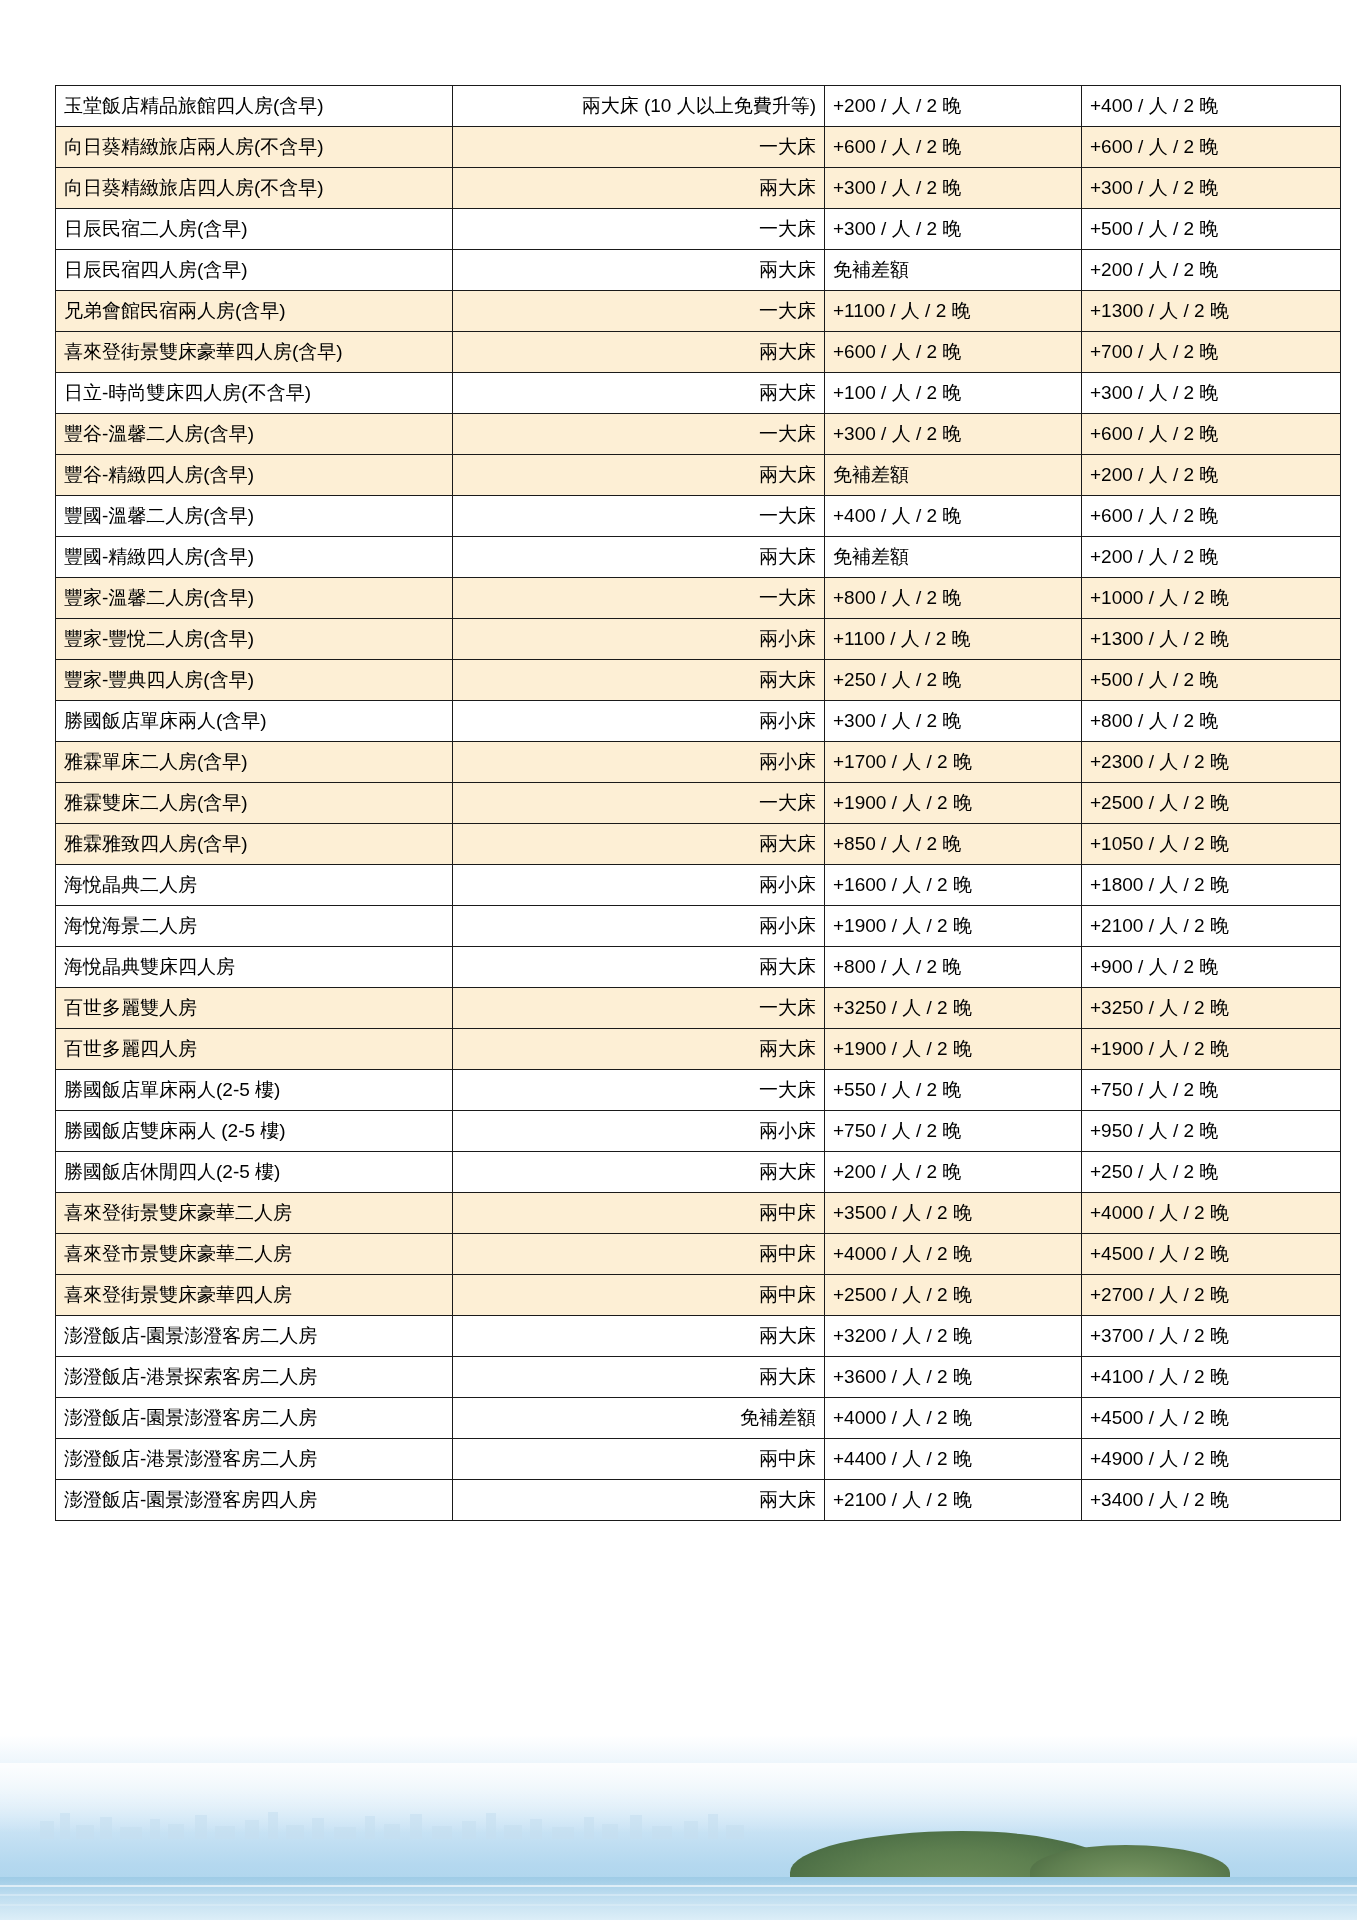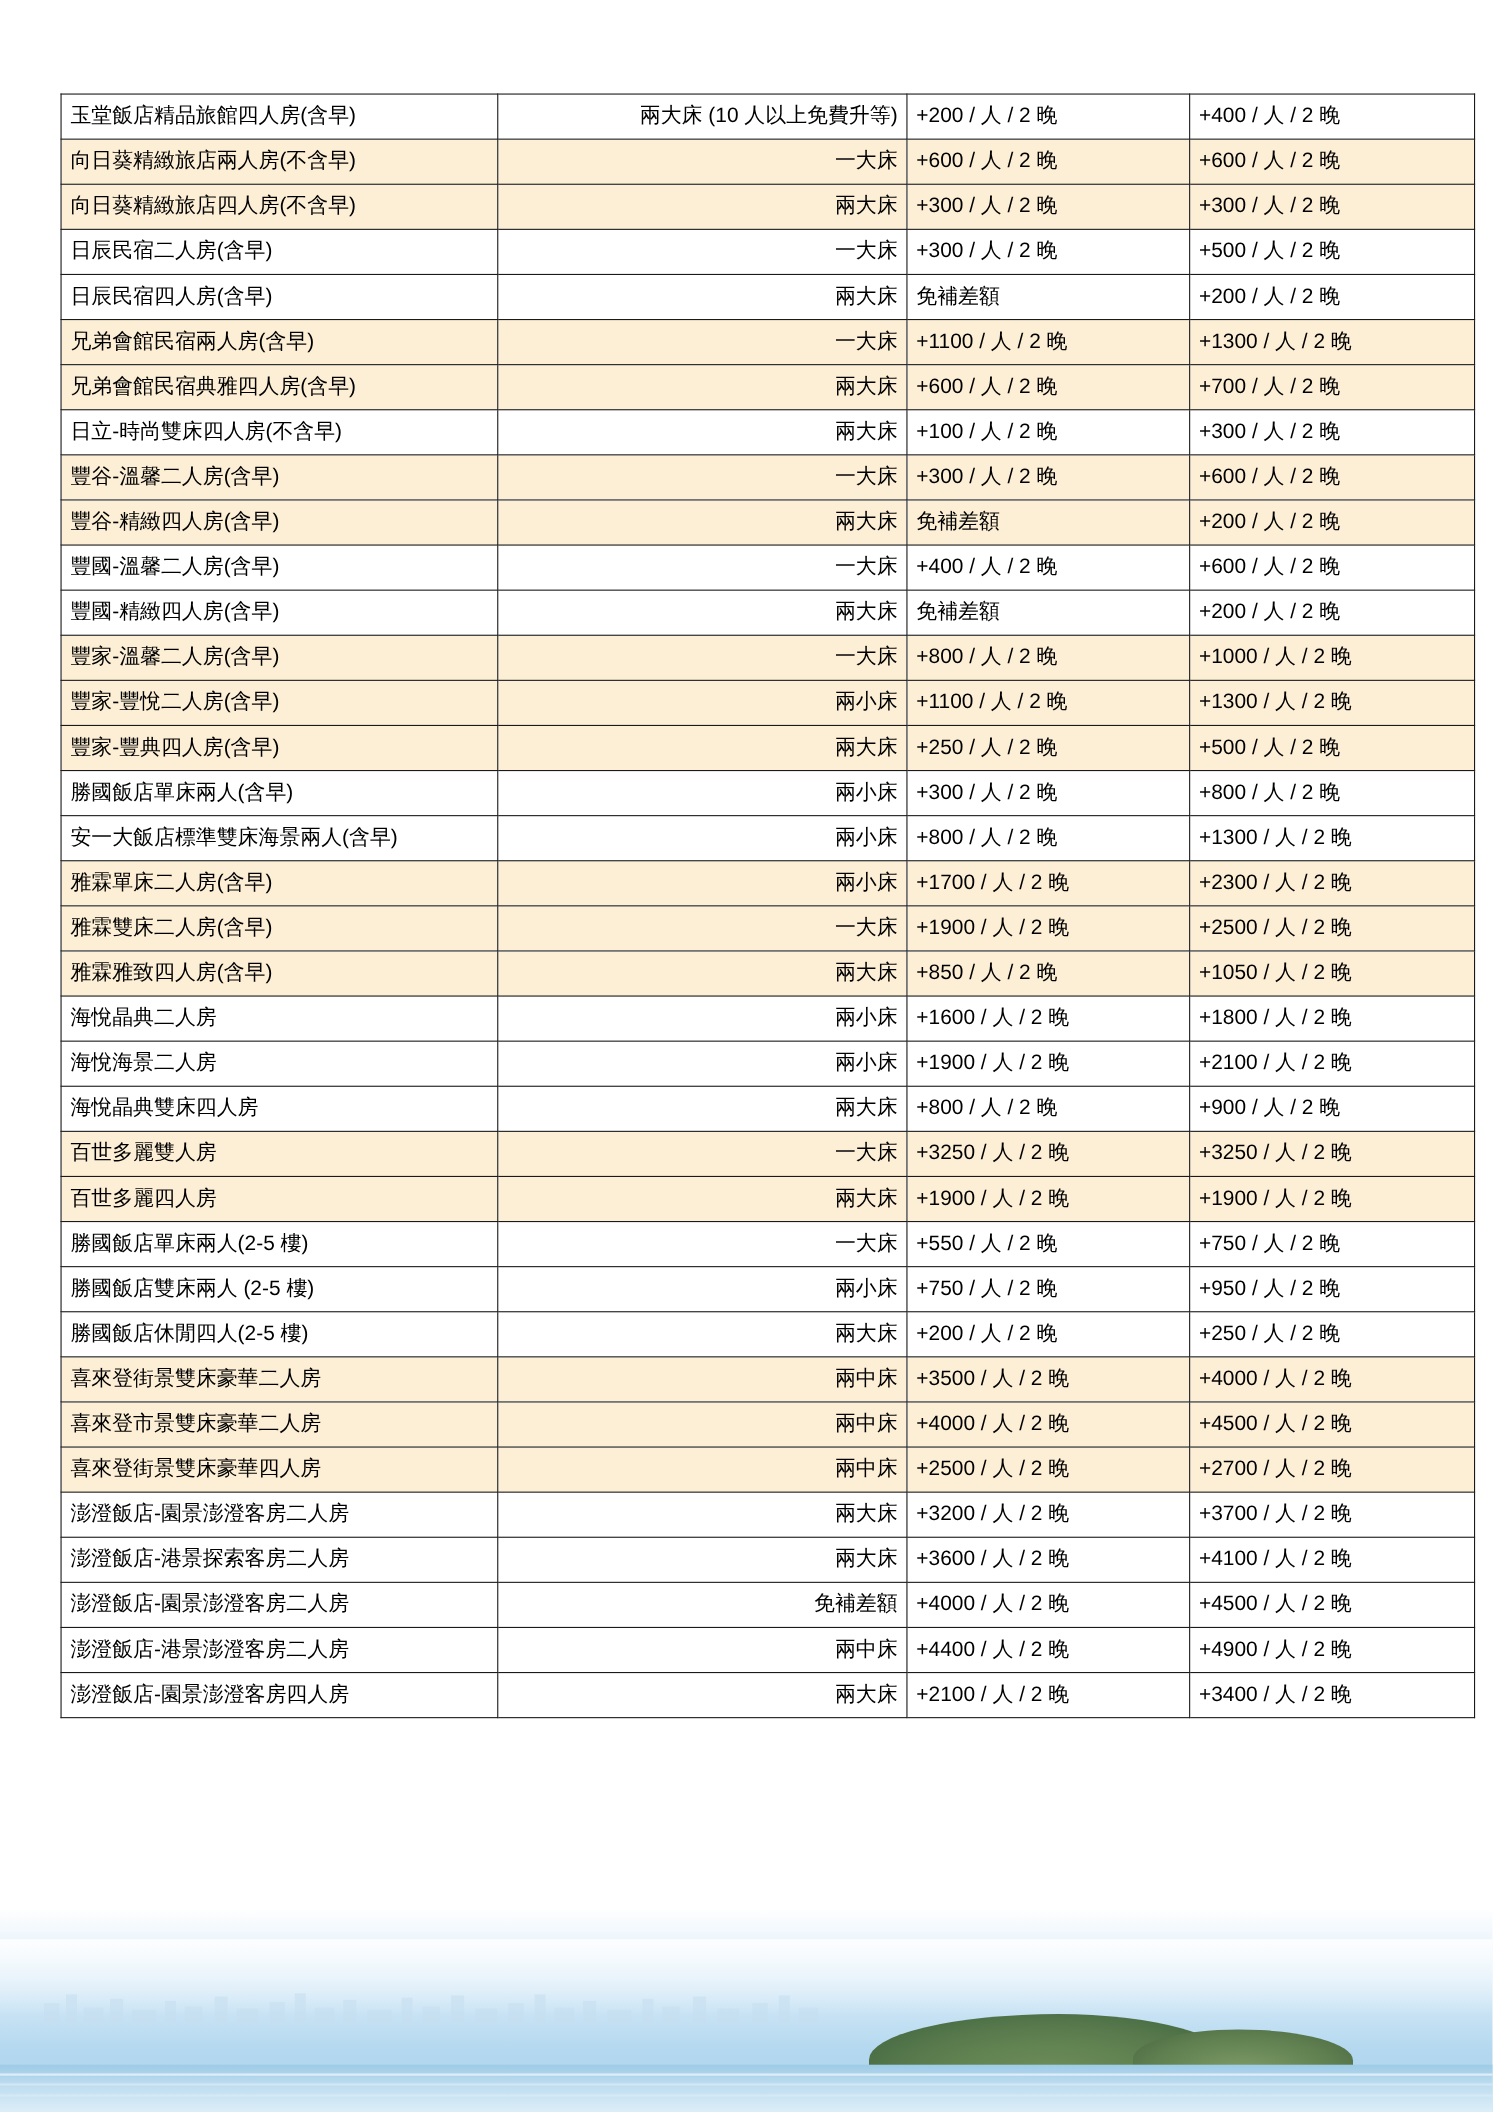--- a/index.html
+++ b/index.html
@@ -161,21 +161,21 @@
             <td class="c-price1">免補差額</td>
             <td class="c-price2">+200 / 人 / 2 晚</td>
           </tr>
           <tr class="tint">
             <td class="c-room">兄弟會館民宿兩人房(含早)</td>
             <td class="c-bed">一大床</td>
             <td class="c-price1">+1100 / 人 / 2 晚</td>
             <td class="c-price2">+1300 / 人 / 2 晚</td>
           </tr>
           <tr class="tint">
-            <td class="c-room">兄弟會館民宿典雅四人房(含早)</td>
+            <td class="c-room">喜來登街景雙床豪華四人房(含早)</td>
             <td class="c-bed">兩大床</td>
             <td class="c-price1">+600 / 人 / 2 晚</td>
             <td class="c-price2">+700 / 人 / 2 晚</td>
           </tr>
           <tr class="plain">
             <td class="c-room">日立-時尚雙床四人房(不含早)</td>
             <td class="c-bed">兩大床</td>
             <td class="c-price1">+100 / 人 / 2 晚</td>
             <td class="c-price2">+300 / 人 / 2 晚</td>
           </tr>
@@ -219,26 +219,20 @@
             <td class="c-room">豐家-豐典四人房(含早)</td>
             <td class="c-bed">兩大床</td>
             <td class="c-price1">+250 / 人 / 2 晚</td>
             <td class="c-price2">+500 / 人 / 2 晚</td>
           </tr>
           <tr class="plain">
             <td class="c-room">勝國飯店單床兩人(含早)</td>
             <td class="c-bed">兩小床</td>
             <td class="c-price1">+300 / 人 / 2 晚</td>
             <td class="c-price2">+800 / 人 / 2 晚</td>
-          </tr>
-          <tr class="plain">
-            <td class="c-room">安一大飯店標準雙床海景兩人(含早)</td>
-            <td class="c-bed">兩小床</td>
-            <td class="c-price1">+800 / 人 / 2 晚</td>
-            <td class="c-price2">+1300 / 人 / 2 晚</td>
           </tr>
           <tr class="tint">
             <td class="c-room">雅霖單床二人房(含早)</td>
             <td class="c-bed">兩小床</td>
             <td class="c-price1">+1700 / 人 / 2 晚</td>
             <td class="c-price2">+2300 / 人 / 2 晚</td>
           </tr>
           <tr class="tint">
             <td class="c-room">雅霖雙床二人房(含早)</td>
             <td class="c-bed">一大床</td>

